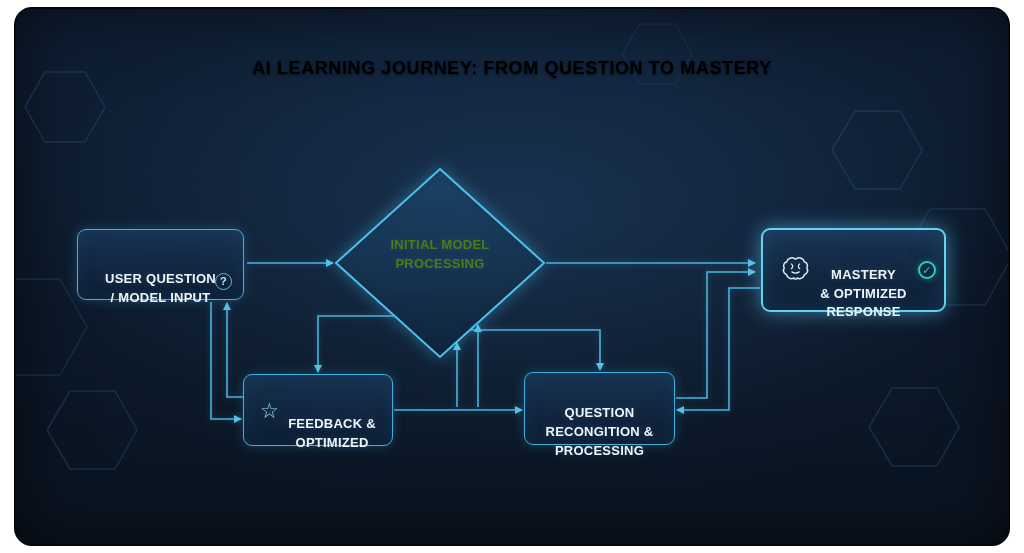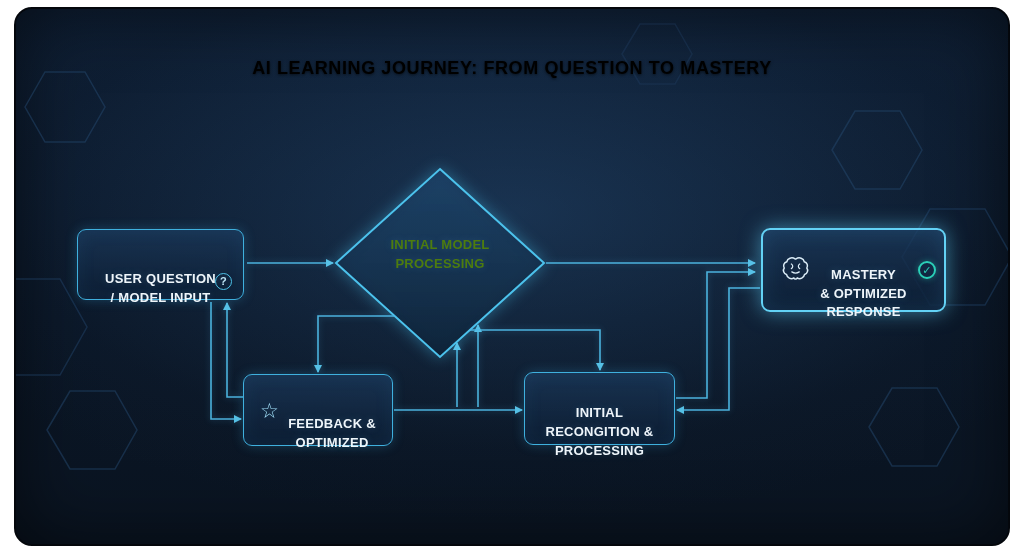--- a/index.html
+++ b/index.html
@@ -138,21 +138,21 @@
   <div class="box" style="left:243px;top:374px;width:150px;height:72px;">
     <span class="star">☆</span>
     <div class="lines">
       <span class="line">FEEDBACK &amp;</span>
       <span class="line">OPTIMIZED</span>
     </div>
   </div>
 
   <div class="box" style="left:524px;top:372px;width:151px;height:73px;">
     <div class="lines">
-      <span class="line">INITIAL</span>
+      <span class="line">QUESTION</span>
       <span class="line">RECONGITION &amp;</span>
       <span class="line">PROCESSING</span>
     </div>
   </div>
 
   <div class="box node-mastery" style="left:761px;top:228px;width:185px;height:84px;">
     <svg class="brain" viewBox="0 0 34 30">
       <path d="M16 3 C12.5 0.8 7.8 2.4 7.2 6.1 C4.1 6.9 2.8 10.4 4.4 12.9 C2.6 15.2 3.8 18.9 6.8 19.8 C7.4 23.4 11.6 25.3 14.7 23.6 C15.4 24.9 17.6 24.9 18.3 23.6 C21.4 25.3 25.6 23.4 26.2 19.8 C29.2 18.9 30.4 15.2 28.6 12.9 C30.2 10.4 28.9 6.9 25.8 6.1 C25.2 2.4 20.5 0.8 17 3 C16.7 3.2 16.3 3.2 16 3 Z"></path>
       <path class="inner" d="M12 8.5 C14 9.5 14 12.5 12 13.5 M21 8.5 C19 9.5 19 12.5 21 13.5 M12.5 17 C15 18.6 18 18.6 20.5 17"></path>
     </svg>

